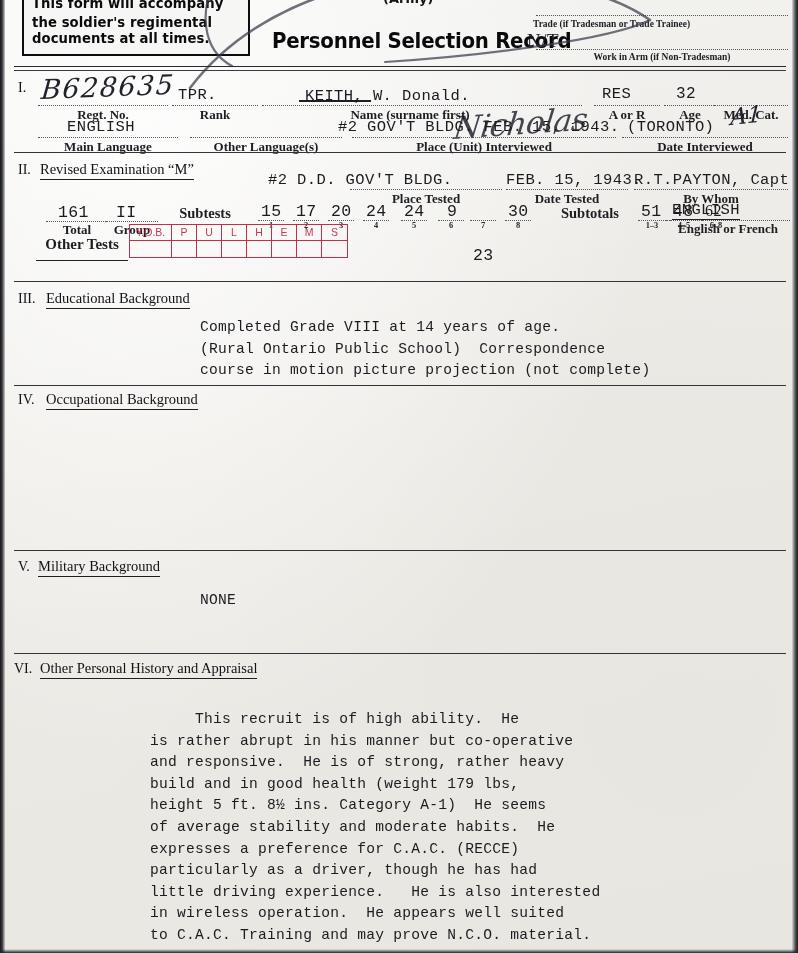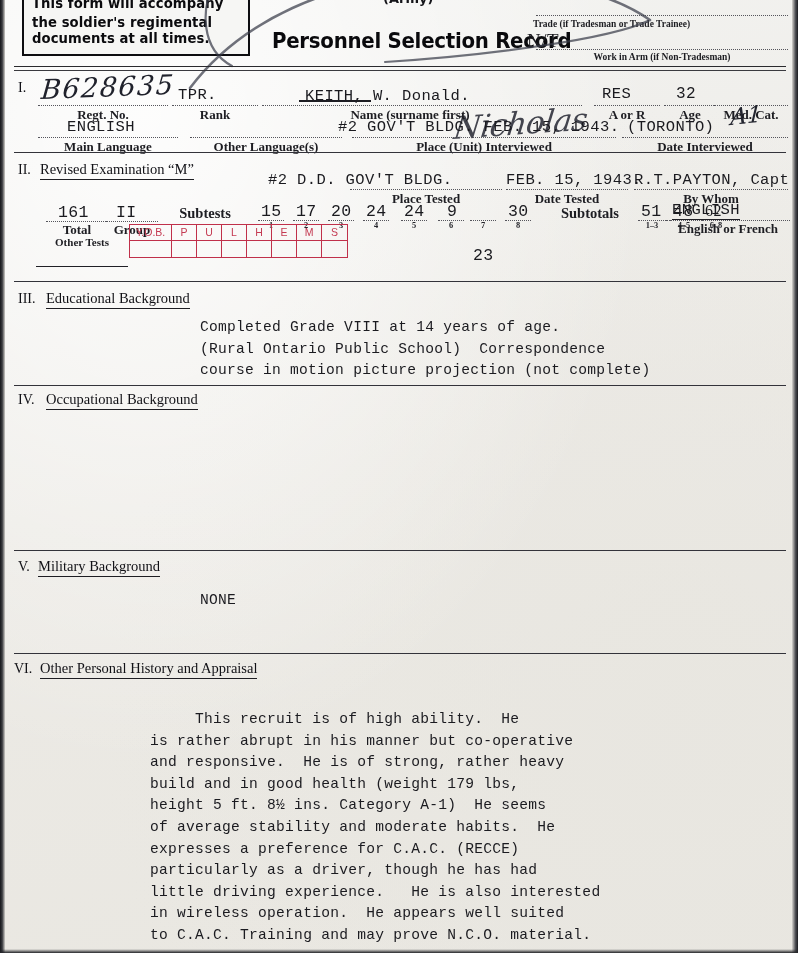--- a/index.html
+++ b/index.html
@@ -418,21 +418,21 @@
 
     <div class="typed" style="left:705px; top:202px; font-size:16px;font-family:Liberation Serif, serif;">62</div>
     <div class="dotline" style="left:702px; top:220px; width:28px;"></div>
     <div class="smallnum" style="left:700px; top:221px; width:32px;">6–8</div>
   </div>
 
   <div class="typed ul-solid" style="left:672px; top:201px; font-size:15.5px;">ENGLISH</div>
   <div class="dotline" style="left:666px; top:220px; width:124px;"></div>
   <div class="field-cap" style="left:666px; top:221px; width:124px;">English or French</div>
 
-  <div class="field-cap ul-solid" style="left:36px; top:236px; width:92px; font-size:11px; padding-bottom:18px;">Other Tests</div>
+  <div class="field-cap ul-solid" style="left:36px; top:236px; width:92px; font-size:15px; padding-bottom:7px;">Other Tests</div>
 
   <div class="pulhems">
     <div class="pul-row">
       <div class="pul-cell pul-w1">Y.O.B.</div>
       <div class="pul-cell pul-wn">P</div>
       <div class="pul-cell pul-wn">U</div>
       <div class="pul-cell pul-wn">L</div>
       <div class="pul-cell pul-wn">H</div>
       <div class="pul-cell pul-wn">E</div>
       <div class="pul-cell pul-wn">M</div>

